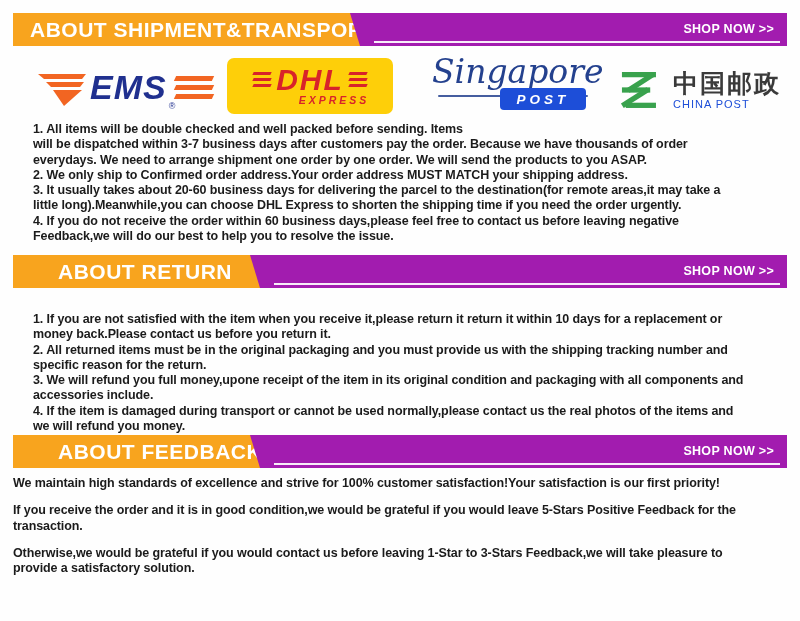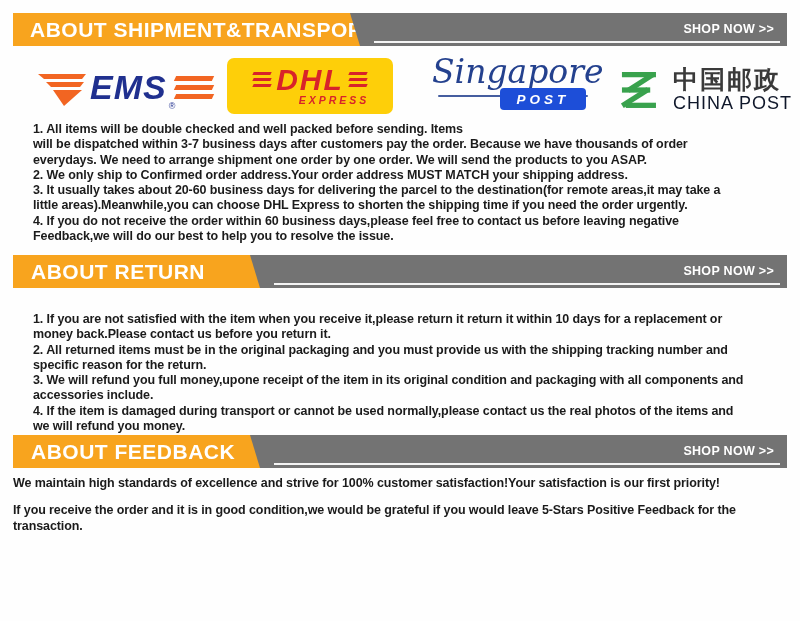--- a/index.html
+++ b/index.html
@@ -12,23 +12,23 @@
   #banner1{top:13px}
   #banner2{top:255px}
   #banner3{top:435px}
   .orangebar{
     position:absolute;left:0;top:0;height:100%;background:#F8A41E;
     clip-path:polygon(0 0,calc(100% - 10px) 0,100% 100%,0 100%);
     color:#fff;display:flex;align-items:center;
     font-weight:bold;font-size:21px;letter-spacing:.5px;white-space:nowrap;
   }
   #banner1 .orangebar{width:347px;padding-left:17px}
-  #banner2 .orangebar,#banner3 .orangebar{width:247px;padding-left:18px}
+  #banner2 .orangebar,#banner3 .orangebar{width:247px;padding-left:45px}
   .bluebar{
-    position:absolute;top:0;height:100%;right:0;background:#737373;
+    position:absolute;top:0;height:100%;right:0;background:#a21caf;
     clip-path:polygon(0 0,100% 0,100% 100%,10px 100%);
   }
   #banner1 .bluebar{left:337px}
   #banner2 .bluebar,#banner3 .bluebar{left:237px}
   .shopnow{
     position:absolute;right:13px;top:50%;transform:translateY(-60%);
     color:#fff;font-size:12.5px;font-weight:bold;letter-spacing:.3px;cursor:pointer;
   }
   .blueline{position:absolute;left:24px;right:7px;bottom:3px;height:2px;background:#fff;opacity:.92}
   
@@ -77,21 +77,21 @@
   .sing-underline{position:absolute;left:6px;top:40px;width:150px;height:2px;background:#24418E;border-radius:2px;opacity:.85}
   .sing-post-box{
     position:absolute;left:68px;top:33px;width:86px;height:22px;background:#1d4ed8;
     border-radius:4px;display:flex;align-items:center;justify-content:center;
   }
   .sing-post-text{color:#fff;font-size:13.5px;font-weight:bold;font-style:italic;letter-spacing:4px}
   
   #logo-chinapost{left:615px;width:180px;top:60px;display:flex;align-items:center;gap:12px}
   .cp-textcol{display:flex;flex-direction:column}
   .cp-cn{color:#3a3a3a;font-size:25px;font-weight:bold;letter-spacing:2px;line-height:1.1}
-  .cp-en{color:#0f172a;font-size:18px;letter-spacing:1px;line-height:1.1}
+  .cp-en{color:#1d4ed8;font-size:11px;letter-spacing:1px;line-height:1.1}
 </style>
 </head>
 <body>
 
 <div class="page">
 
   <div class="banner" id="banner1">
     <div class="orangebar">
       <span>ABOUT SHIPMENT&amp;TRANSPORT</span>
     </div>
@@ -156,21 +156,21 @@
       <span class="cp-en">CHINA POST</span>
     </div>
   </div>
 
   <div class="tblock" id="text1">
     <div>1. All items will be double checked and well packed before sending. Items</div>
     <div>will be dispatched within 3-7 business days after customers pay the order. Because we have thousands of order</div>
     <div>everydays. We need to arrange shipment one order by one order. We will send the products to you ASAP.</div>
     <div>2. We only ship to Confirmed order address.Your order address MUST MATCH your shipping address.</div>
     <div>3. It usually takes about 20-60 business days for delivering the parcel to the destination(for remote areas,it may take a</div>
-    <div>little areas).Meanwhile,you can choose DHL Express to shorten the shipping time if you need the order urgently.</div>
+    <div>little long).Meanwhile,you can choose DHL Express to shorten the shipping time if you need the order urgently.</div>
     <div>4. If you do not receive the order within 60 business days,please feel free to contact us before leaving negative</div>
     <div>Feedback,we will do our best to help you to resolve the issue.</div>
   </div>
 
   <div class="banner" id="banner2">
     <div class="orangebar">
       <span>ABOUT RETURN</span>
     </div>
     <div class="bluebar">
       <span class="shopnow">SHOP NOW &gt;&gt;</span>
@@ -200,15 +200,19 @@
   </div>
 
   <div class="tblock" id="text3">
     <div class="para">
       <div>We maintain high standards of excellence and strive for 100% customer satisfaction!Your satisfaction is our first priority!</div>
     </div>
     <div class="para">
       <div>If you receive the order and it is in good condition,we would be grateful if you would leave 5-Stars Positive Feedback for the</div>
       <div>transaction.</div>
     </div>
+    <div class="para">
+      <div>Otherwise,we would be grateful if you would contact us before leaving 1-Star to 3-Stars Feedback,we will take pleasure to</div>
+      <div>provide a satisfactory solution.</div>
+    </div>
   </div>
 
 </div>
 
 </body></html>

